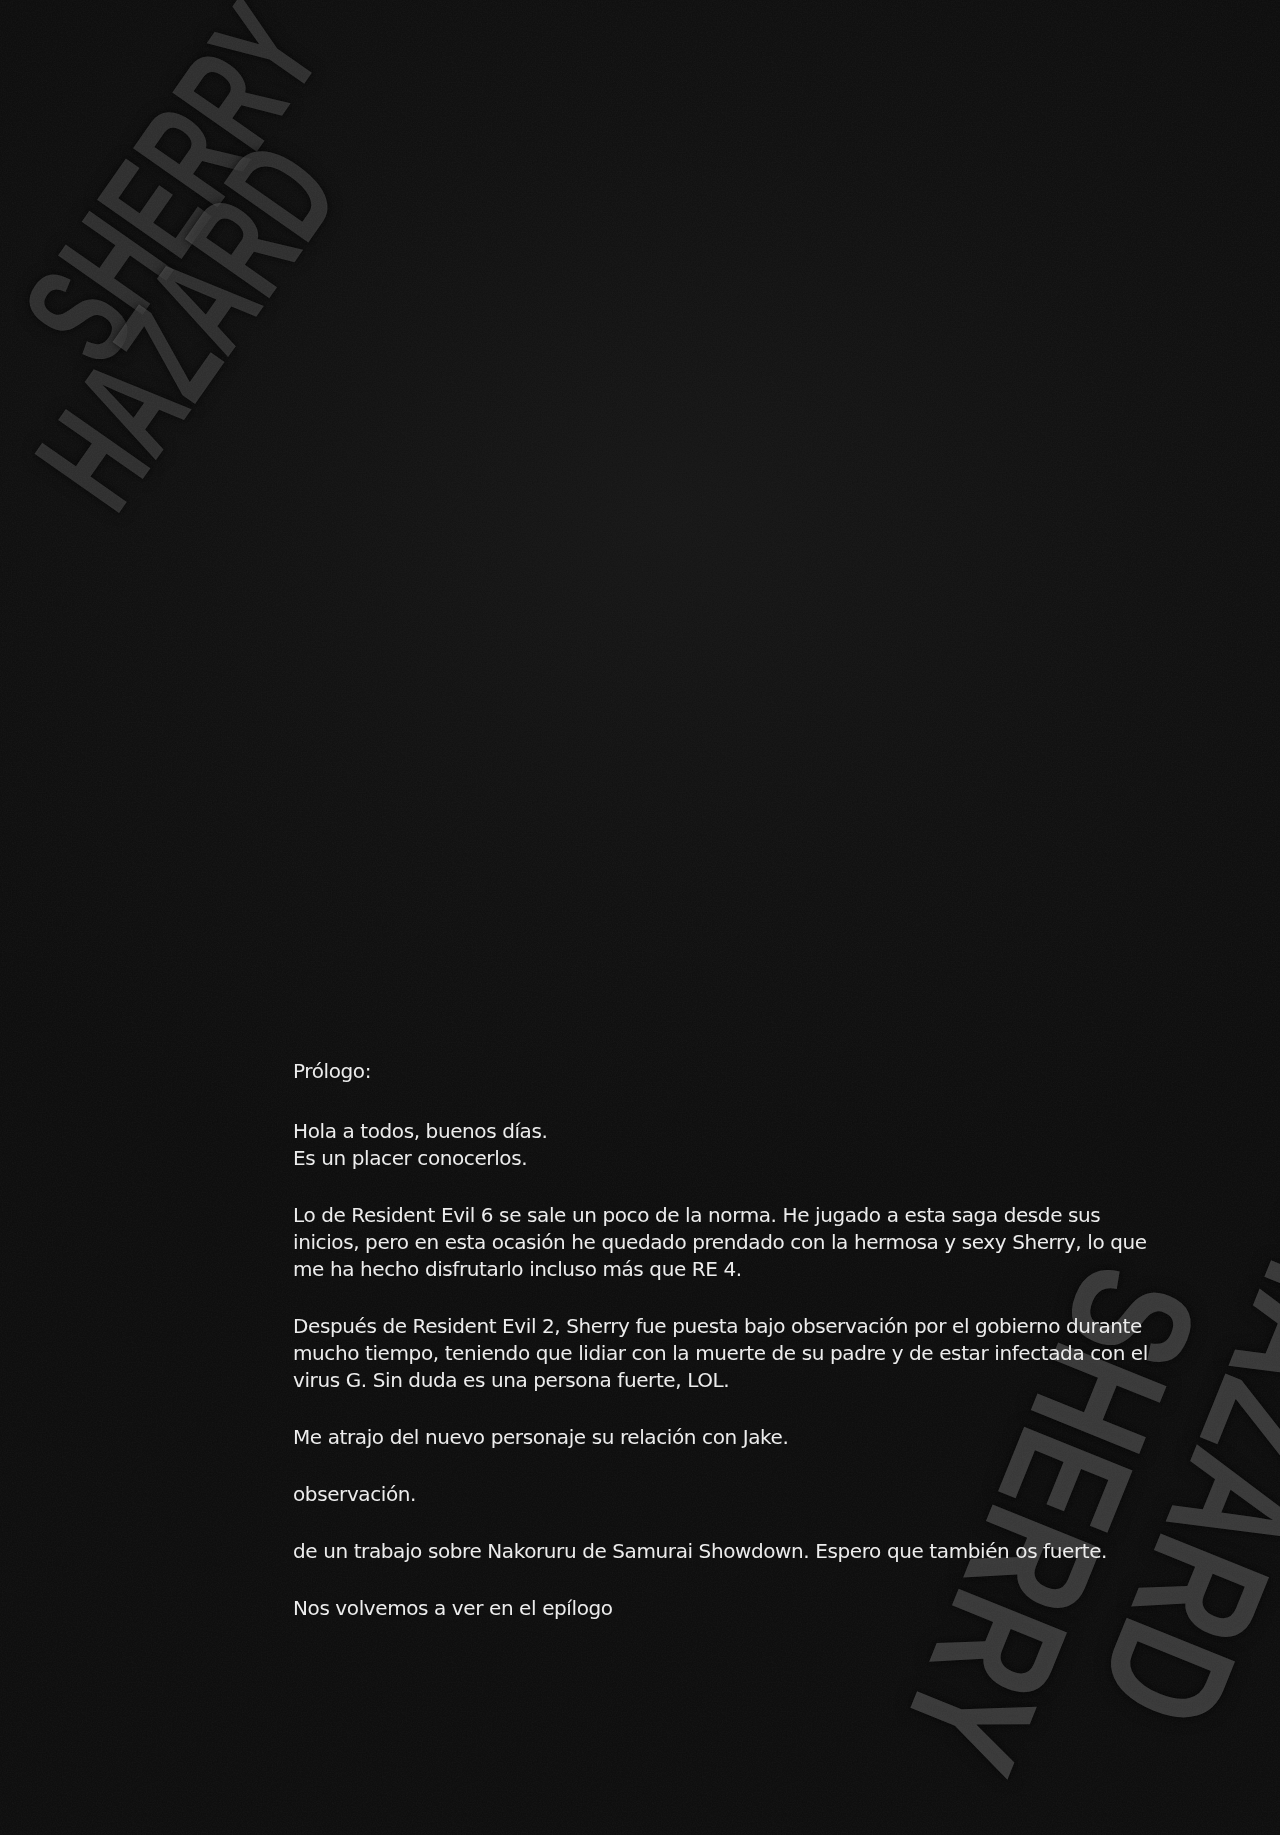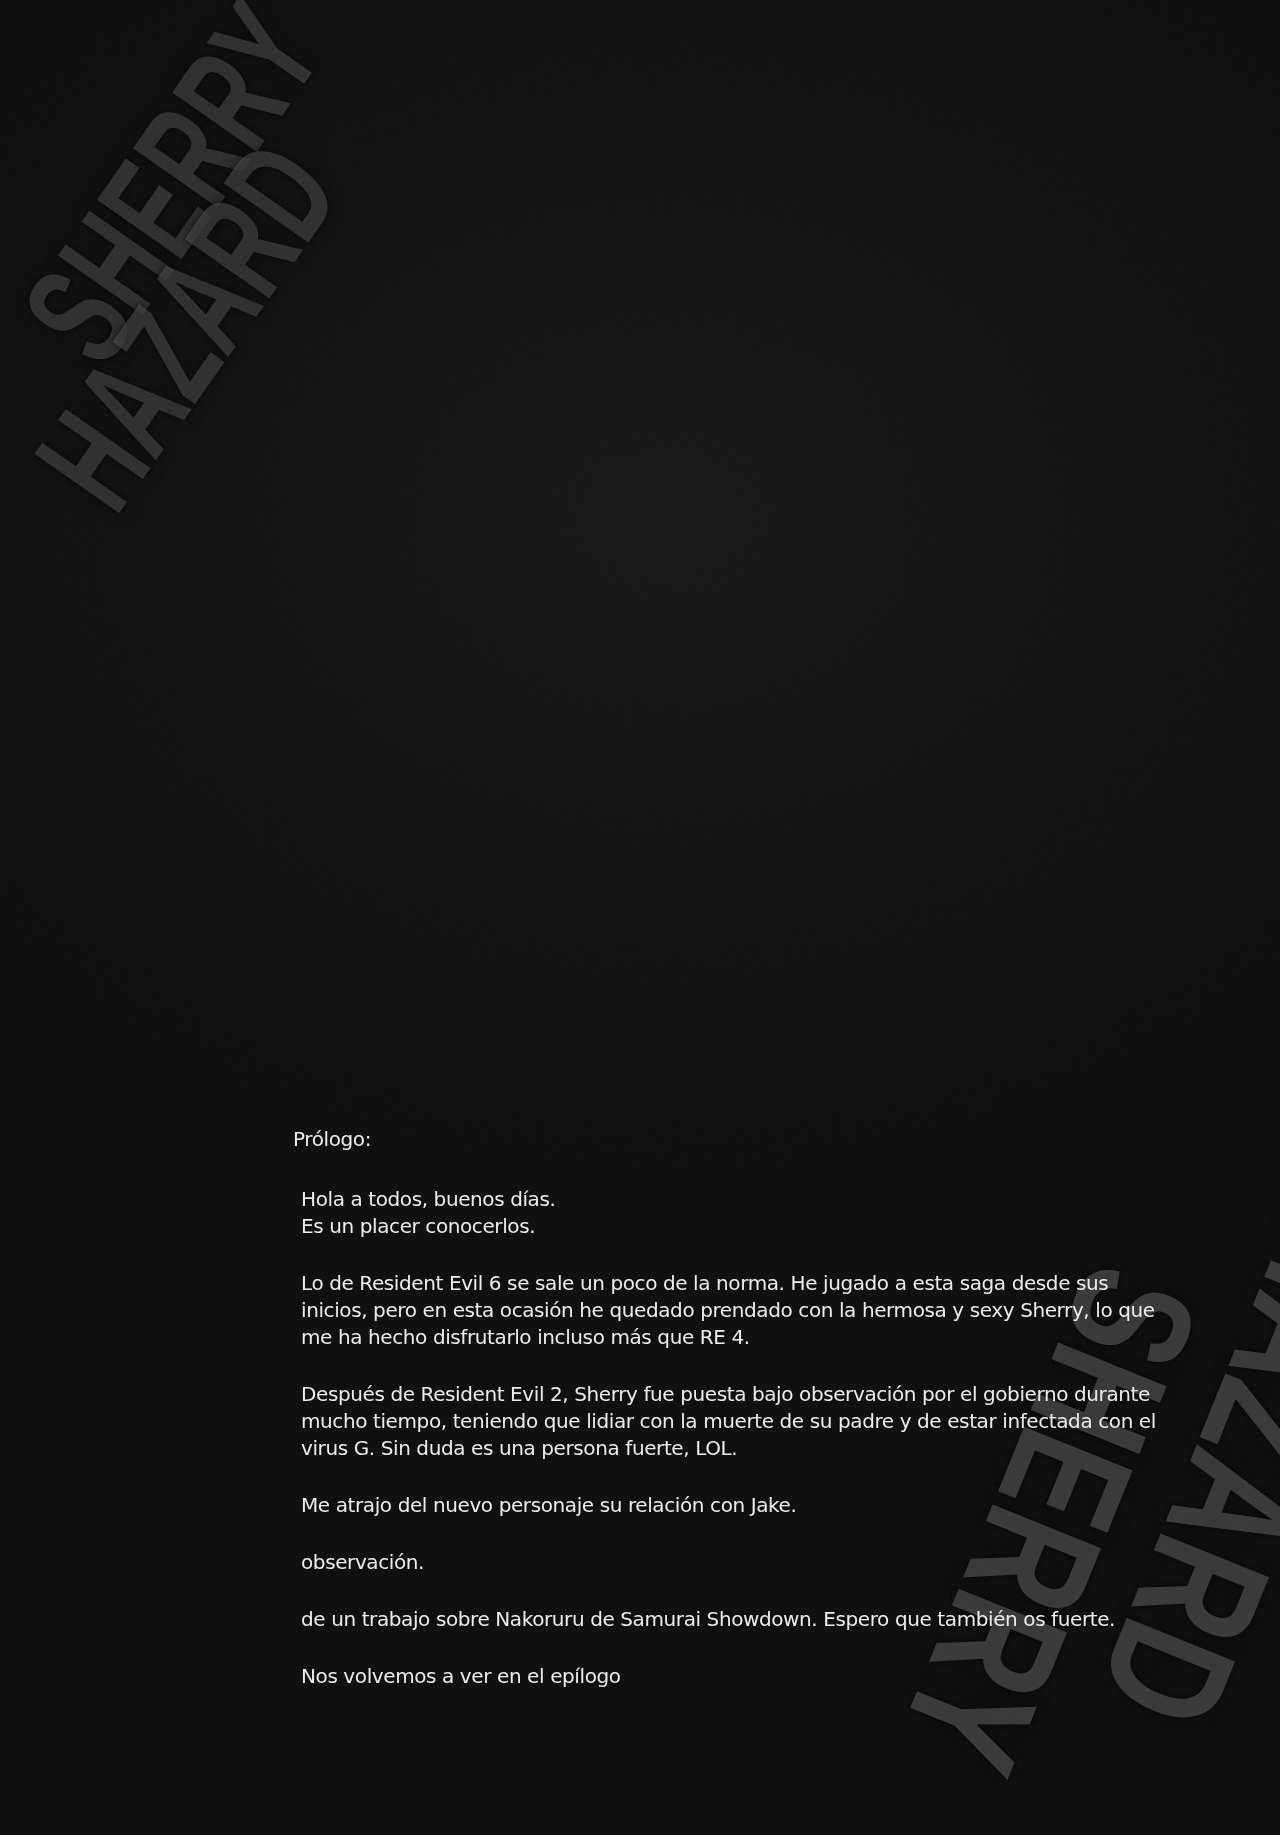--- a/index.html
+++ b/index.html
@@ -38,28 +38,28 @@
   .wm-br{
     width:720px;height:190px;
     font-size:170px;color:var(--wm-br);
   }
   .wm-sherry-br{left:690px;top:1425px;transform:rotate(112deg) scaleX(0.73);}
   .wm-hazard-br{left:890px;top:1375px;transform:rotate(112deg) scaleX(0.73);}
 
   
   .prologue{
     position:absolute;
-    left:293px;top:1126px;width:880px;
+    left:293px;top:1058px;width:880px;
     color:var(--text);
     font-size:20px;
     line-height:27px;
     letter-spacing:-0.02em;
   }
   .prologue .title{margin:0 0 33px 0;}
-  .prologue .para{margin:0 0 30px 8px;}
+  .prologue .para{margin:0 0 30px 0;}
   .prologue .para:last-child{margin-bottom:0;}
   .line{min-height:27px;}
 
   
   .grain{
     position:absolute;left:0;top:0;width:1280px;height:1835px;
     opacity:0.55;
     mix-blend-mode:screen;
     pointer-events:none;
   }

